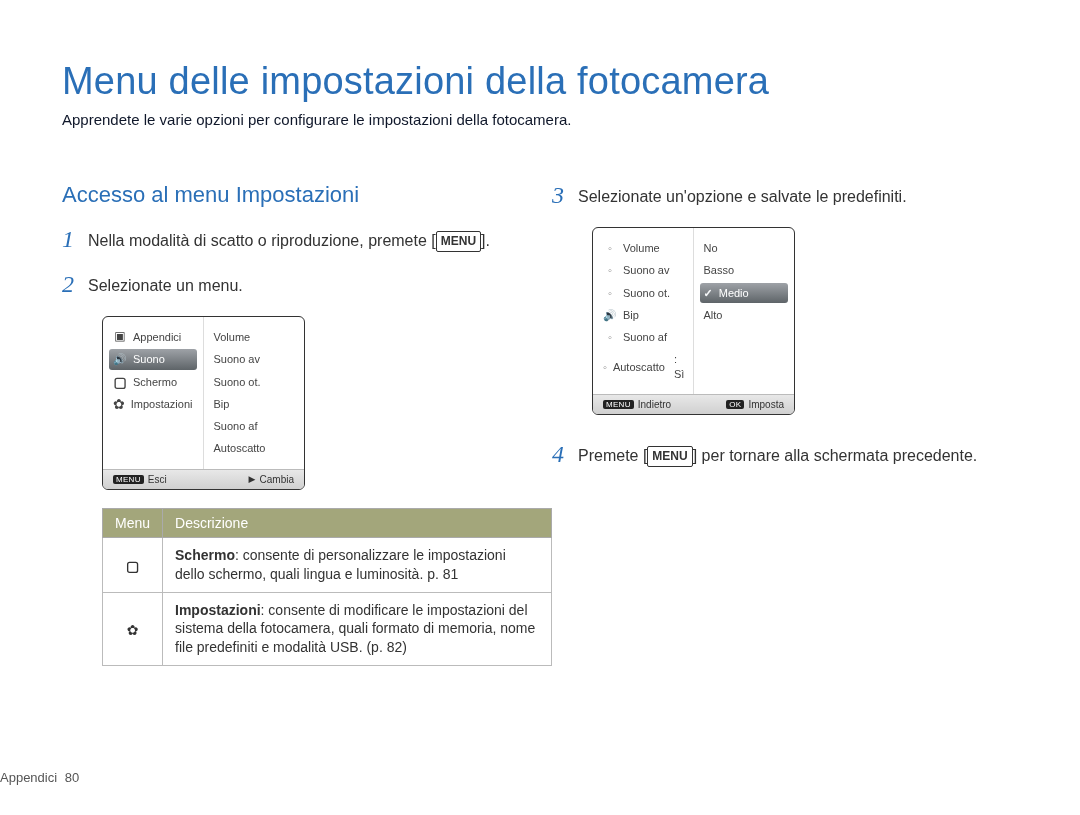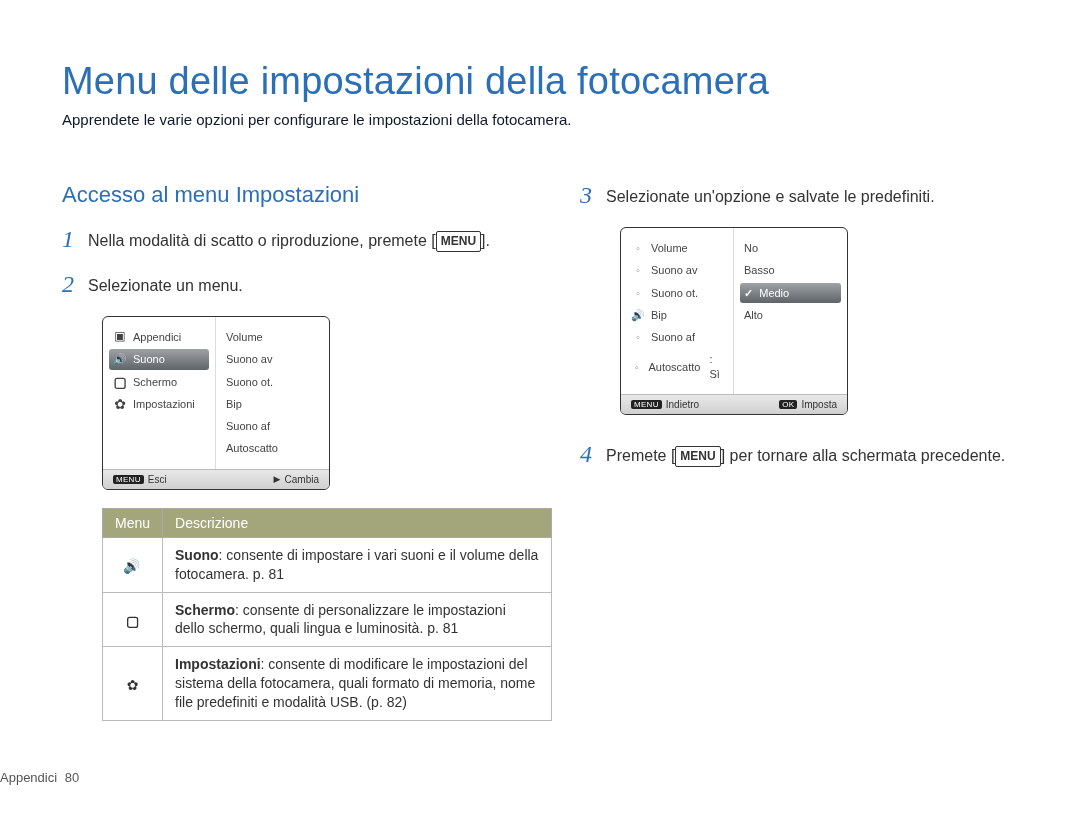--- a/index.html
+++ b/index.html
@@ -22,21 +22,21 @@
     letter-spacing: 0.2px;
     margin-bottom: 8px;
   }
   .intro {
     font-size: 15px;
     color: #0f172a;
     margin-bottom: 54px;
   }
   .columns {
     display: flex;
-    gap: 48px;
+    gap: 20px;
   }
   .col-left { width: 470px; }
   .col-right { flex: 1; }
   h2 {
     font-size: 22px;
     font-weight: 400;
     color: #2a6fb7;
     margin-bottom: 18px;
   }
   .step {
@@ -63,21 +63,21 @@
     border-radius: 2px;
     font-size: 12px;
     font-weight: bold;
     padding: 1px 4px;
     display: inline-block;
     vertical-align: 1px;
   }
 
   
   .cam-screen {
-    width: 228px;
+    width: 203px;
     margin-left: 40px;
     border: 1px solid #333;
     border-radius: 6px;
     overflow: hidden;
     background: #fff;
     font-size: 11px;
     color: #444;
   }
   .cam-body {
     display: flex;
@@ -252,24 +252,20 @@
       </div>
 
       <table class="desc-table">
         <thead>
           <tr>
             <th>Menu</th>
             <th>Descrizione</th>
           </tr>
         </thead>
         <tbody>
-          <tr>
-            <td class="ico-cell"><span class="icon-speaker"></span></td>
-            <td><b>Suono</b><span>: consente di impostare i vari suoni e il volume della fotocamera. p. 81</span></td>
-          </tr>
           <tr>
             <td class="ico-cell"><span class="icon-screen"></span></td>
             <td><b>Schermo</b><span>: consente di personalizzare le impostazioni dello schermo, quali lingua e luminosità. p. 81</span></td>
           </tr>
           <tr>
             <td class="ico-cell"><span class="icon-gear"></span></td>
             <td><b>Impostazioni</b><span>: consente di modificare le impostazioni del sistema della fotocamera, quali formato di memoria, nome file predefiniti e modalità USB. (p. 82)</span></td>
           </tr>
         </tbody>
       </table>

